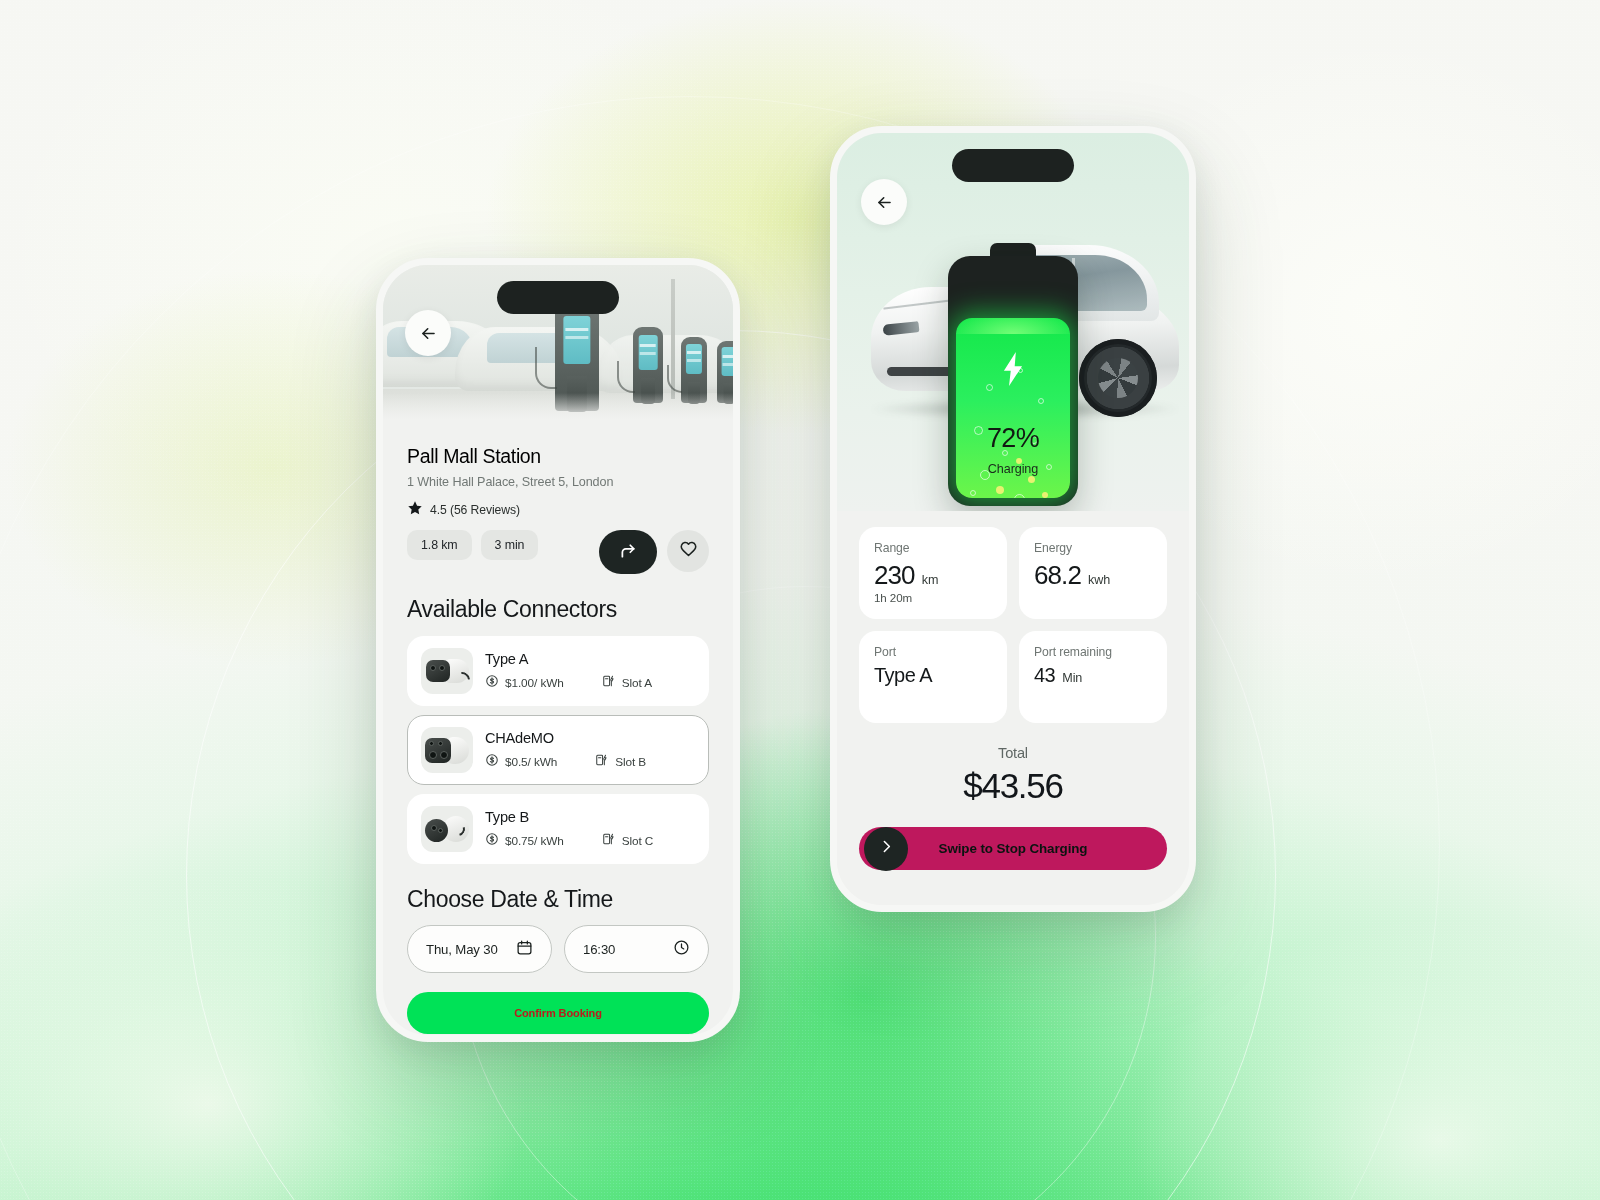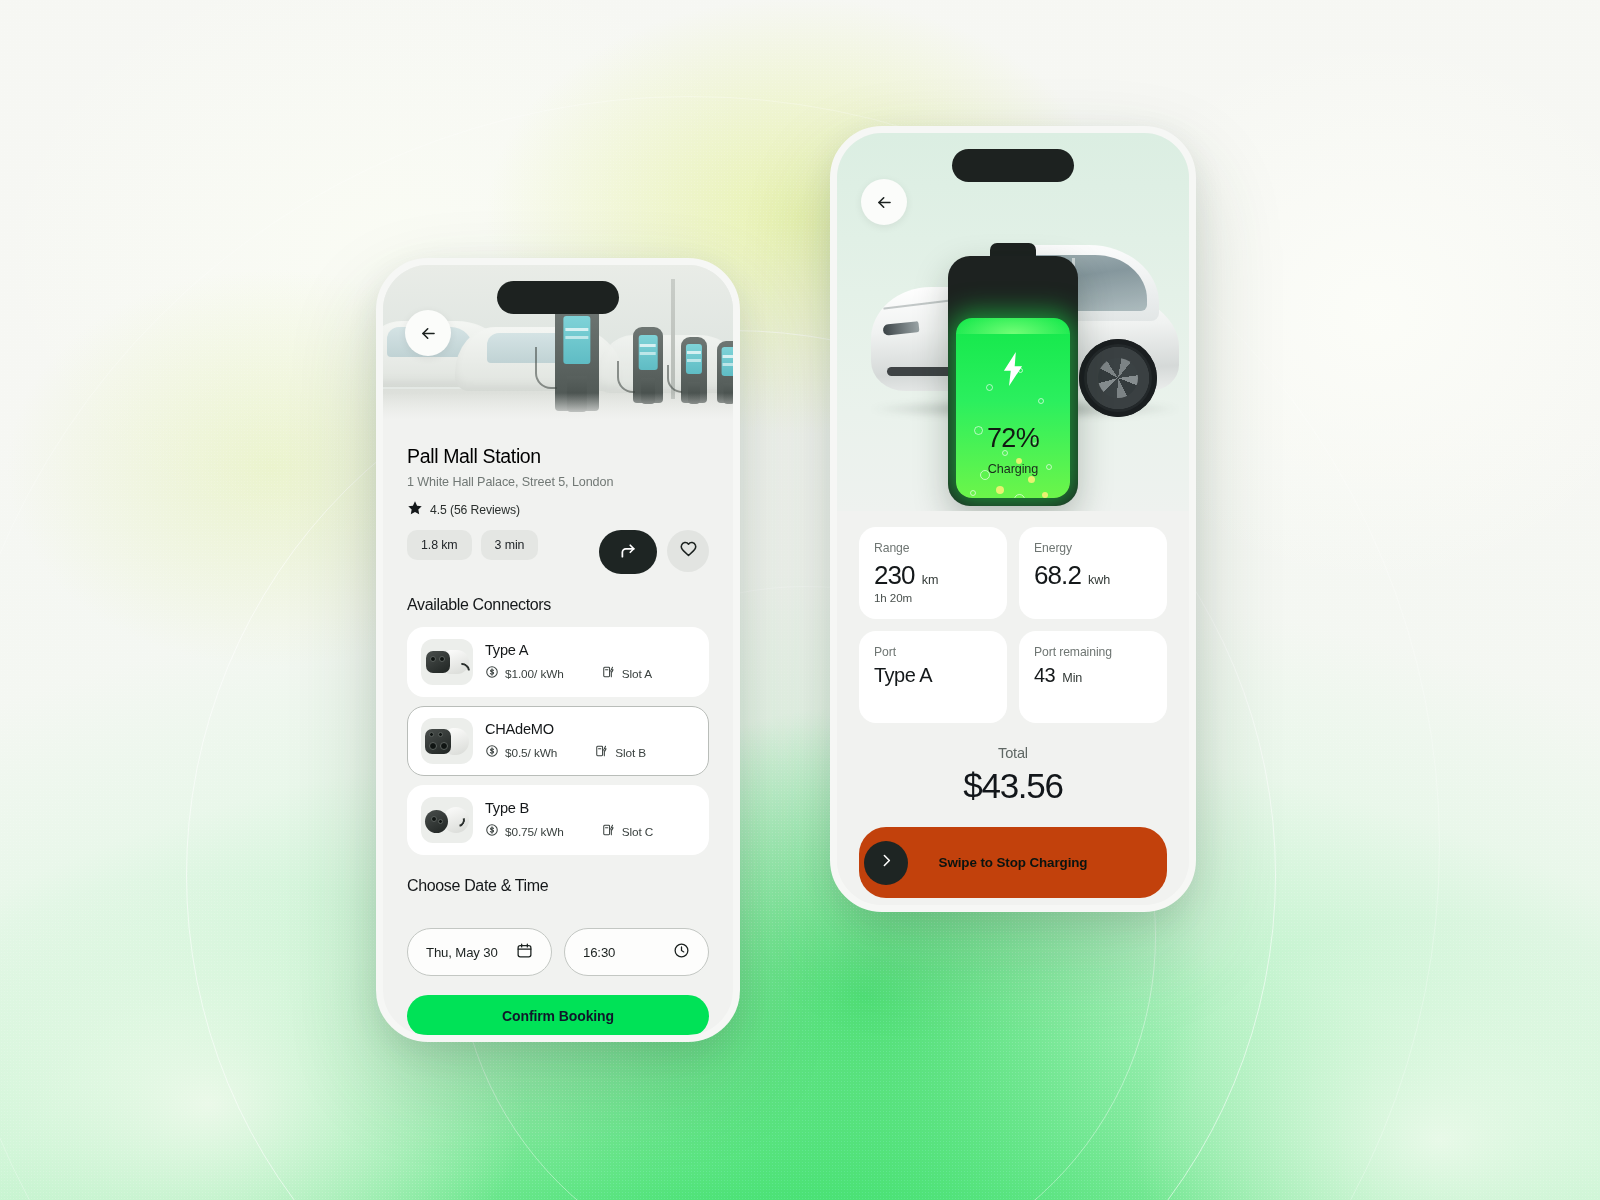--- a/index.html
+++ b/index.html
@@ -157,21 +157,21 @@
   .act-spacer { flex:1; }
   .nav-btn {
     width:58px; height:44px; border-radius:22px; background:#1e2523;
     display:flex; align-items:center; justify-content:center; margin-right:10px;
   }
   .fav-btn {
     width:42px; height:42px; border-radius:50%; background:#e2e4e1;
     display:flex; align-items:center; justify-content:center;
   }
 
-  .sec-title { margin-top:22px; font-size:16px; color:#15181a; letter-spacing:-.35px; }
+  .sec-title { margin-top:22px; font-size:23px; color:#15181a; letter-spacing:-.35px; }
 
   .conn-list { margin-top:13px; display:flex; flex-direction:column; gap:9px; }
   .conn {
     background:#fff; border-radius:17px; padding:11px 13px;
     display:flex; align-items:center; gap:12px; border:1.5px solid transparent;
   }
   .conn.sel { border-color:#b9bdb9; }
   .conn-thumb {
     width:52px; height:46px; border-radius:12px; background:#eceeeb;
     position:relative; overflow:hidden; flex:none;
@@ -196,28 +196,28 @@
   .conn-name { font-size:14.6px; color:#15181a; letter-spacing:-.25px; }
   .conn-meta { margin-top:7px; display:flex; align-items:center; gap:12px; }
   .meta-item { display:flex; align-items:center; gap:6px; }
   .meta-txt { font-size:11.8px; color:#3b4240; letter-spacing:-.1px; }
   .meta-gap { width:14px; }
 
   .dt-row { margin-top:12px; display:flex; gap:12px; }
   .dt-field {
     flex:1; height:48px; border-radius:24px; background:#fdfdfc;
     border:1.2px solid #c3c7c3; display:flex; align-items:center;
-    justify-content:space-between; padding:0 18px;margin-top:21px;
+    justify-content:space-between; padding:0 18px;
   }
   .dt-txt { font-size:13.2px; color:#1c2220; letter-spacing:-.15px; }
 
   .cta {
     margin-top:19px; height:42px; border-radius:25px; background:#00e257;
     display:flex; align-items:center; justify-content:center;
-    font-size:14px; color:#0f172a; letter-spacing:-.1px; font-weight:700;
+    font-size:11px; color:#b91c1c; letter-spacing:-.1px; font-weight:700;
   }
 
   
   #phone-charging { left:830px; top:126px; width:366px; height:786px; }
   #phone-charging .notch { top:16px; width:122px; height:33px; }
   #phone-charging .backbtn { left:24px; top:46px; width:46px; height:46px; }
 
   .hero2 {
     position:absolute; left:0; top:0; right:0; height:378px;
     background:linear-gradient(180deg,#dbeee2 0%, #e4f1e8 42%, #eaf2ec 74%, #eef2ef 100%);
@@ -325,21 +325,21 @@
   .stat-num { font-size:26px; color:#14181a; letter-spacing:-.9px; }
   .stat-num.sm { font-size:20px; letter-spacing:-.5px; }
   .stat-unit { font-size:12.6px; color:#333a37; letter-spacing:-.1px; }
   .stat-sub { font-size:11.6px; color:#4a514e; letter-spacing:-.1px; }
 
   .total-wrap { margin-top:22px; text-align:center; }
   .total-label { font-size:14.6px; color:#5f6764; letter-spacing:-.2px; }
   .total-amt { margin-top:5px; font-size:35px; color:#12161a; letter-spacing:-1.3px; }
 
   .swipe {
-    margin-top:21px; height:71px; border-radius:27px; background:#c2410c;
+    margin-top:21px; height:43px; border-radius:27px; background:#be185d;
     display:flex; align-items:center; padding:5px; position:relative;
   }
   .swipe-knob {
     width:44px; height:44px; border-radius:50%; background:#1e2523;
     display:flex; align-items:center; justify-content:center; flex:none;
   }
   .swipe-txt {
     position:absolute; left:0; right:0; text-align:center;
     font-size:13.4px; color:#0a1410; letter-spacing:-.1px; font-weight:700;
   }

